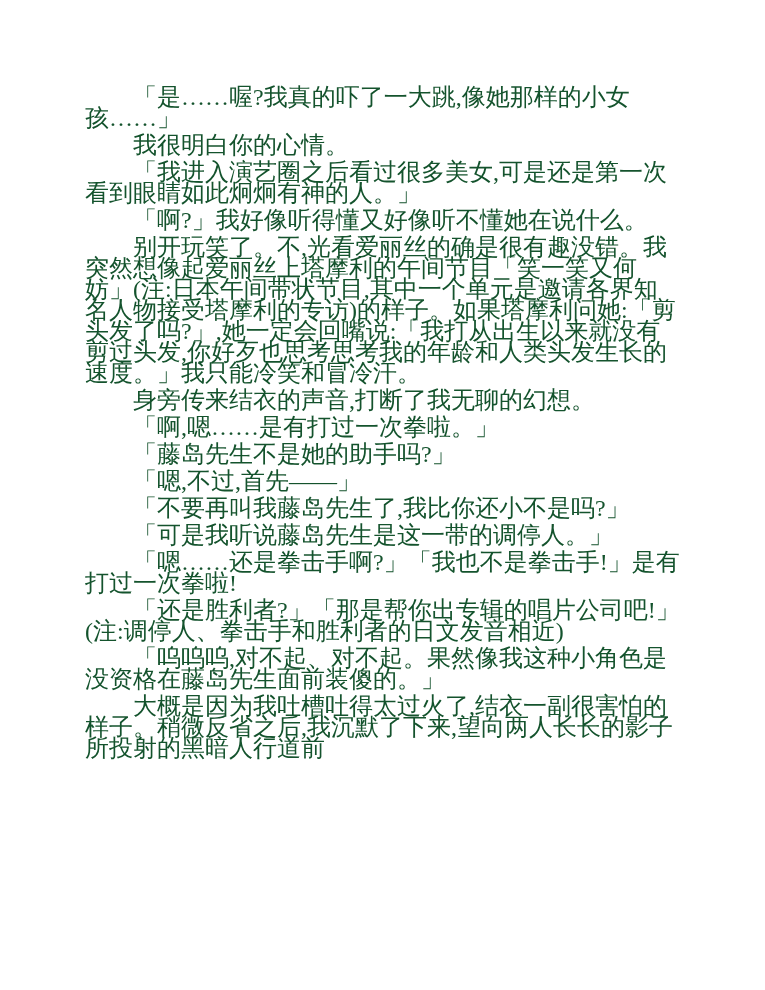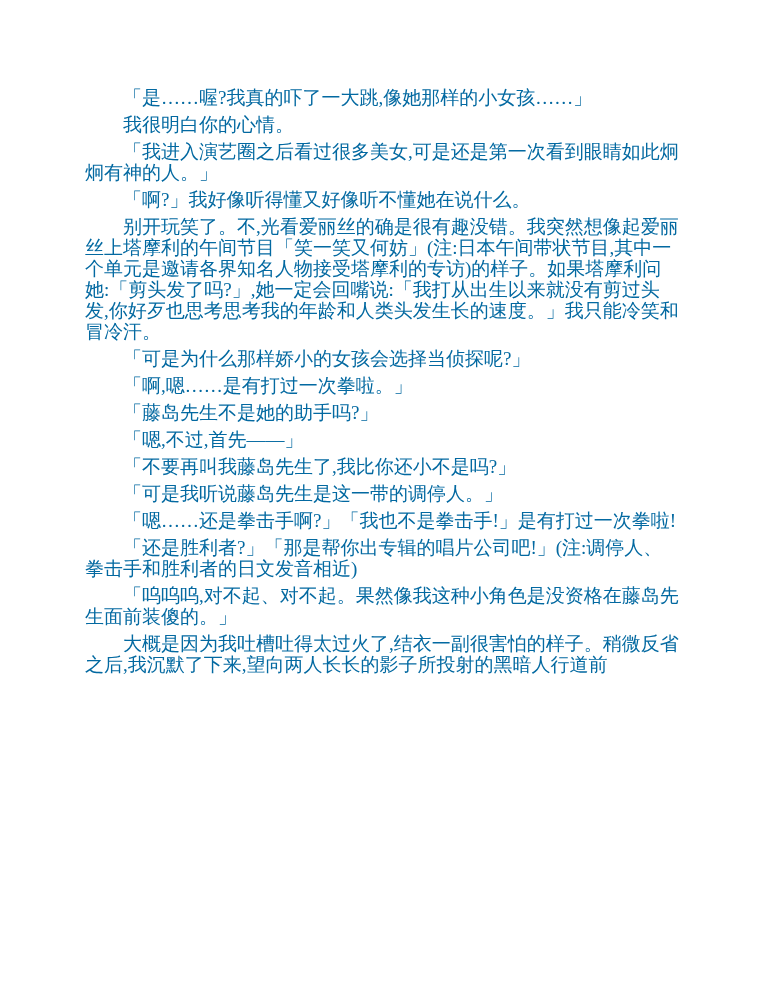--- a/index.html
+++ b/index.html
@@ -13,23 +13,23 @@
     height: 990px;
     background: #ffffff;
     overflow: hidden;
     font-family: "Liberation Serif", "DejaVu Serif", serif;
   }
   .text-block {
     position: absolute;
     left: 85px;
     top: 87px;
     width: 596px;
-    font-size: 19px;
+    font-size: 24px;
     line-height: 21px;
-    color: #0369a1;
+    color: #14532d;
     text-align: left;
     word-break: break-all;
   }
   .para {
     margin: 0 0 6px 0;
     text-indent: 2em;
   }
 </style>
 </head>
 <body>
@@ -41,22 +41,22 @@
 
       <p class="para">我很明白你的心情。</p>
 
       <p class="para">「我进入演艺圈之后看过很多美女,可是还是第一次看到眼睛如此炯炯有神的人。」</p>
 
       <p class="para">「啊?」我好像听得懂又好像听不懂她在说什么。</p>
 
 
       <p class="para">别开玩笑了。不,光看爱丽丝的确是很有趣没错。我突然想像起爱丽丝上塔摩利的午间节目「笑一笑又何妨」(注:日本午间带状节目,其中一个单元是邀请各界知名人物接受塔摩利的专访)的样子。如果塔摩利问她:「剪头发了吗?」,她一定会回嘴说:「我打从出生以来就没有剪过头发,你好歹也思考思考我的年龄和人类头发生长的速度。」我只能冷笑和冒冷汗。</p>
 
+      <p class="para">身旁传来结衣的声音,打断了我无聊的幻想。</p>
 
-      <p class="para">「可是为什么那样娇小的女孩会选择当侦探呢?」</p>
 
       <p class="para">「啊,嗯……是有打过一次拳啦。」</p>
 
       <p class="para">「藤岛先生不是她的助手吗?」</p>
 
       <p class="para">「嗯,不过,首先――」</p>
 
 
       <p class="para">「不要再叫我藤岛先生了,我比你还小不是吗?」</p>
 

